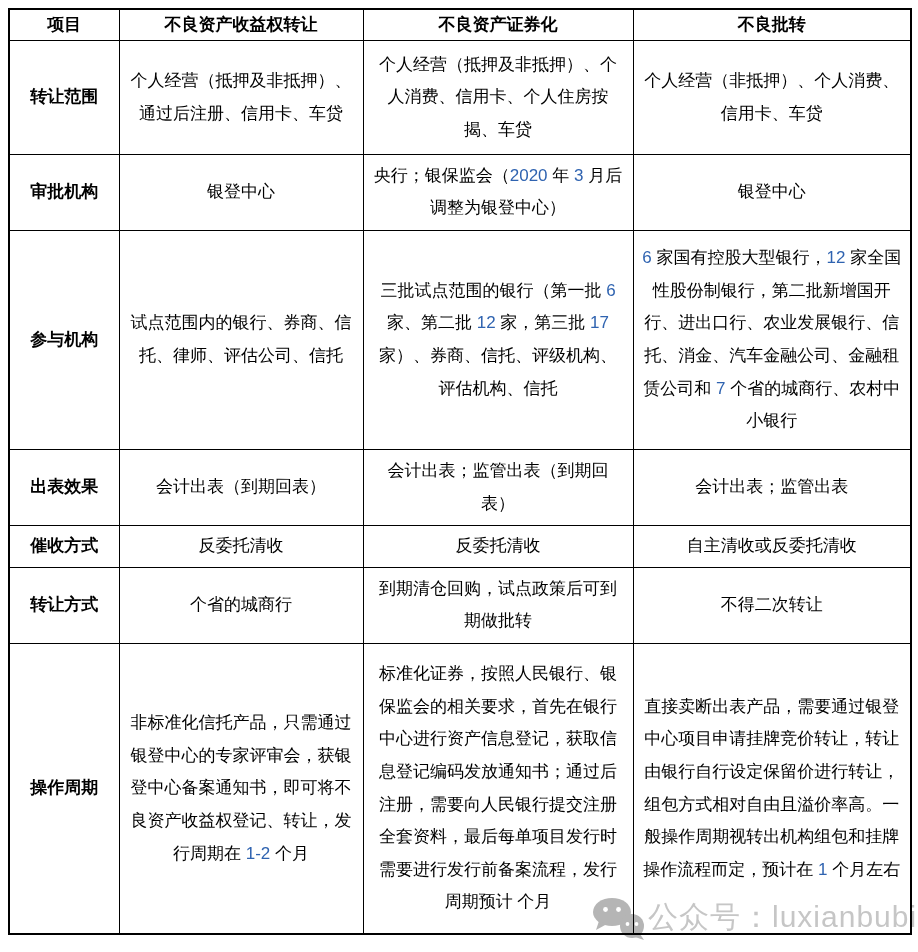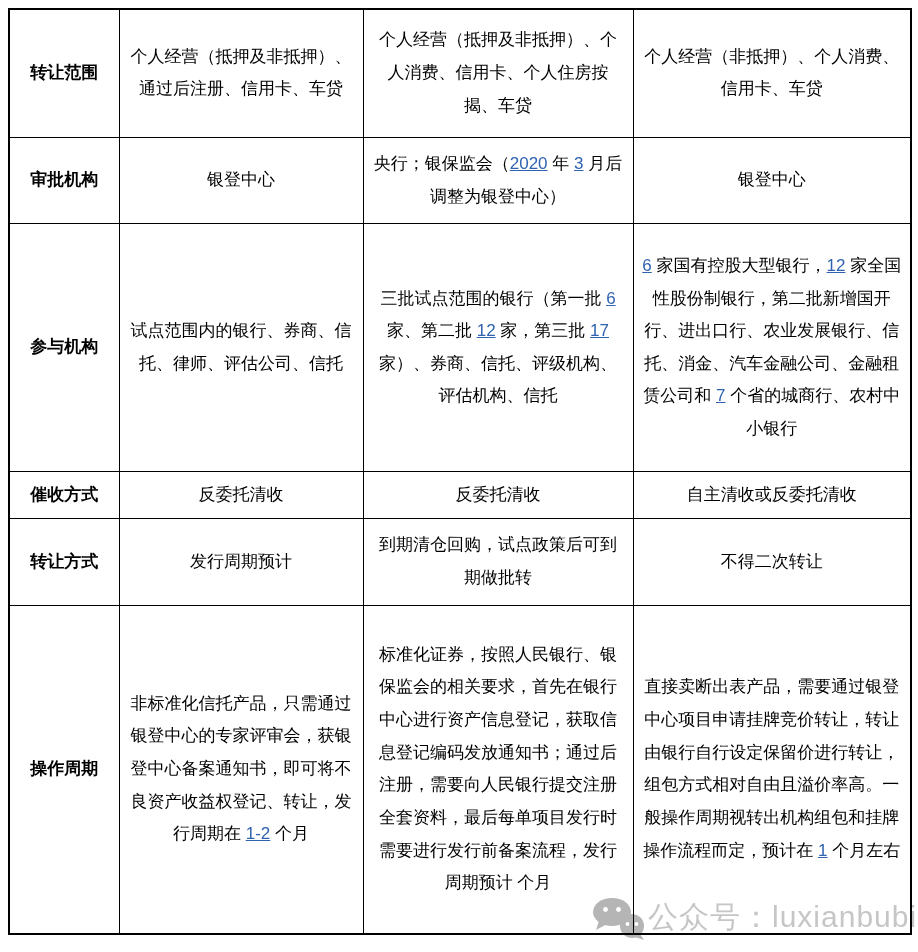--- a/index.html
+++ b/index.html
@@ -28,21 +28,21 @@
     text-align:center;
     vertical-align:middle;
     padding:2px 8px;
     font-size:17px;
     line-height:1.92;
     background:transparent;
     word-break:break-all;
   }
   table.cmp th{font-weight:bold;line-height:1.4;}
   td.rowlabel{font-weight:bold;}
-  .num{color:var(--latin);text-decoration:underline;}
+  .num{color:var(--latin);}
   .watermark{
     position:absolute;
     left:648px;top:897px;
     z-index:0;
     font-size:30px;
     color:var(--wm);
     white-space:nowrap;
     letter-spacing:1px;
   }
   .wechat{
@@ -77,47 +77,59 @@
 
   <div class="tbl-wrap">
     <table class="cmp">
       <colgroup>
         <col style="width:110px">
           <col style="width:244px">
           <col style="width:270px">
           <col style="width:278px">
       </colgroup>
       <tbody>
+          <tr style="height:28px">
+        <th>项目</th>
+        <th>不良资产收益权转让</th>
+        <th>不良资产证券化</th>
+        <th>不良批转</th>
+      </tr>
       <tr style="height:104px">
         <td class="rowlabel">转让范围</td>
         <td class="hl">个人经营（抵押及非抵押）、通过后注册、信用卡、车贷</td>
         <td class="hl">个人经营（抵押及非抵押）、个人消费、信用卡、个人住房按揭、车贷</td>
         <td class="hl">个人经营（非抵押）、个人消费、信用卡、车贷</td>
       </tr>
       <tr style="height:64px">
         <td class="rowlabel">审批机构</td>
         <td class="hl">银登中心</td>
         <td class="hl">央行；银保监会（<span class="num">2020</span> 年 <span class="num">3</span> 月后调整为银登中心）</td>
         <td class="hl">银登中心</td>
       </tr>
       <tr style="height:196px">
         <td class="rowlabel">参与机构</td>
         <td class="hl">试点范围内的银行、券商、信托、律师、评估公司、信托</td>
         <td class="hl">三批试点范围的银行（第一批 <span class="num">6</span> 家、第二批 <span class="num">12</span> 家，第三批 <span class="num">17</span> 家）、券商、信托、评级机构、评估机构、信托</td>
         <td class="hl"><span class="num">6</span> 家国有控股大型银行，<span class="num">12</span> 家全国性股份制银行，第二批新增国开行、进出口行、农业发展银行、信托、消金、汽车金融公司、金融租赁公司和 <span class="num">7</span> 个省的城商行、农村中小银行</td>
       </tr>
+      <tr style="height:36px">
+        <td class="rowlabel">出表效果</td>
+        <td class="hl">会计出表（到期回表）</td>
+        <td class="hl">会计出表；监管出表（到期回表）</td>
+        <td class="hl">会计出表；监管出表</td>
+      </tr>
       <tr style="height:38px">
         <td class="rowlabel">催收方式</td>
         <td class="hl">反委托清收</td>
         <td class="hl">反委托清收</td>
         <td class="hl">自主清收或反委托清收</td>
       </tr>
       <tr style="height:62px">
         <td class="rowlabel">转让方式</td>
-        <td class="hl">发行周期预计</td>
+        <td class="hl">个省的城商行</td>
         <td class="hl">到期清仓回购，试点政策后可到期做批转</td>
         <td class="hl">不得二次转让</td>
       </tr>
       <tr style="height:265px">
         <td class="rowlabel">操作周期</td>
         <td class="hl">非标准化信托产品，只需通过银登中心的专家评审会，获银登中心备案通知书，即可将不良资产收益权登记、转让，发行周期在 <span class="num">1-2</span> 个月</td>
         <td class="hl">标准化证券，按照人民银行、银保监会的相关要求，首先在银行中心进行资产信息登记，获取信息登记编码发放通知书；通过后注册，需要向人民银行提交注册全套资料，最后每单项目发行时需要进行发行前备案流程，发行周期预计  个月</td>
         <td class="hl">直接卖断出表产品，需要通过银登中心项目申请挂牌竞价转让，转让由银行自行设定保留价进行转让，组包方式相对自由且溢价率高。一般操作周期视转出机构组包和挂牌操作流程而定，预计在 <span class="num">1</span> 个月左右</td>
       </tr>
     </tbody>

